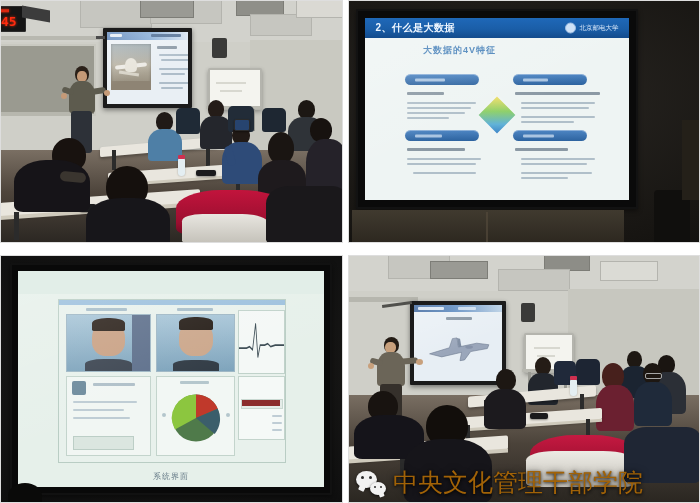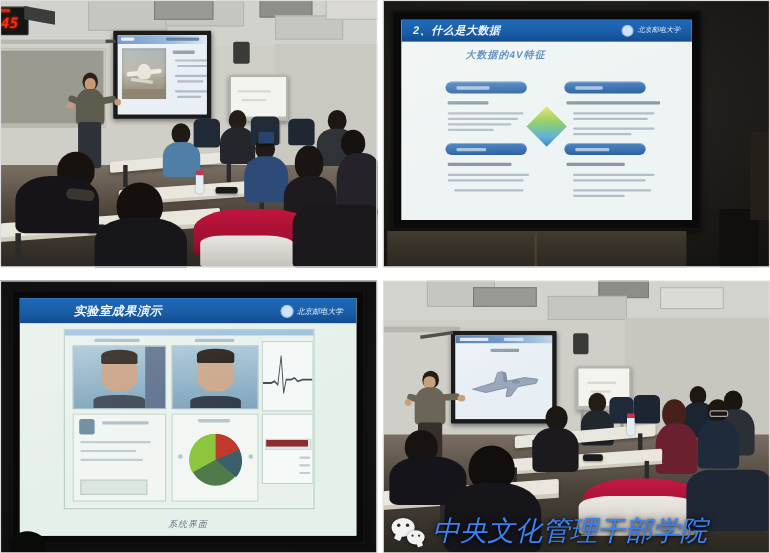--- a/index.html
+++ b/index.html
@@ -16,21 +16,21 @@
     grid-template-columns:343px 5px 352px;
     grid-template-rows:243px 12px 248px;
   }
   .cell{position:relative;overflow:hidden;}
   .cell-tl{grid-column:1;grid-row:1;}
   .cell-tr{grid-column:3;grid-row:1;}
   .cell-bl{grid-column:1;grid-row:3;}
   .cell-br{grid-column:3;grid-row:3;}
   .gap-v{grid-column:2;grid-row:1/4;background:#fff;}
   .gap-h{grid-column:1/4;grid-row:2;background:#fff;}
-  .photo{position:absolute;inset:0;overflow:hidden;font-style:italic;}
+  .photo{position:absolute;inset:0;overflow:hidden;}
 
   
   .ceiling{position:absolute;left:0;right:0;top:0;background:#cdcdc8;}
   .ceil-tile{position:absolute;background:#c6c6c0;border:1px solid #b4b4ae;}
   .ceil-vent{position:absolute;background:#9a9a94;border:1px solid #7d7d77;}
   .wall{position:absolute;left:0;right:0;background:#ccccc4;}
   .wall2{position:absolute;background:#c2c2ba;}
   .floorzone{position:absolute;left:0;right:0;bottom:0;background:#6c6258;}
 
   .scr-frame{position:absolute;background:#1b1b1b;border-radius:1px;
@@ -94,21 +94,21 @@
   .blackboard{position:absolute;background:#9a9a90;border:2px solid #c9c9c1;}
   .bb-rail{position:absolute;background:#b7b7ae;}
 
   .led{position:absolute;background:#151515;border:1px solid #2c2c2c;
        border-radius:1px;overflow:hidden;}
   .led-txt{position:absolute;color:#ff2b10;font-weight:bold;line-height:1;
            text-shadow:0 0 3px rgba(255,50,10,.9);font-family:"DejaVu Sans Mono",monospace;}
 
   
   .watermark{position:absolute;display:flex;align-items:center;gap:7px;
-     color:#3b82f6;text-shadow:0 1px 3px rgba(0,0,0,.85),0 0 7px rgba(0,0,0,.6);
+     color:#a16207;text-shadow:0 1px 3px rgba(0,0,0,.85),0 0 7px rgba(0,0,0,.6);
      font-size:25px;line-height:1;white-space:nowrap;
      font-family:"DejaVu Sans","Liberation Sans",sans-serif;}
   .wechat{position:relative;width:30px;height:25px;flex:none;}
   .wechat .bub-a{position:absolute;left:0;top:1px;width:21px;height:17px;
      border-radius:50%;background:#f2f2f2;box-shadow:0 1px 3px rgba(0,0,0,.7);}
   .wechat .bub-a:after{content:"";position:absolute;left:3px;bottom:-3px;
      width:6px;height:6px;background:#f2f2f2;transform:rotate(25deg);border-radius:1px;}
   .wechat .bub-b{position:absolute;right:0;bottom:0px;width:16px;height:13px;
      border-radius:50%;background:#f2f2f2;box-shadow:0 1px 3px rgba(0,0,0,.7);}
   .wechat .bub-b:after{content:"";position:absolute;right:2px;bottom:-2px;
@@ -343,27 +343,20 @@
   </div>
 
   <div class="cell cell-bl">
     <div class="photo" style="background:#0c0c0b;">
       <div style="position:absolute;inset:0;background:radial-gradient(110% 90% at 50% 45%,#1d1c1a 0%,#101010 70%,#070707 100%);"></div>
 
       <div class="scr-frame" style="left:10px;top:8px;width:318px;height:228px;background:#090909;border:2px solid #111;">
         <div class="scr-face" style="inset:6px;background:#dce9e3;">
           <div class="slide" style="background:#e2eee8;">
 
-            <div class="slide-head" style="height:23px;">
-              <span class="ttl" style="font-size:11px;left:16%;">实验室成果演示</span>
-              <span class="logo" style="font-size:7px;">
-                <span class="logo-badge" style="width:10px;height:10px;"></span>
-                <span>北京邮电大学</span>
-              </span>
-            </div>
 
             <div class="slide-body" style="top:23px;background:#e6f0ea;">
 
               <div style="position:absolute;left:13%;top:5px;width:74%;bottom:24px;background:#e8f1ec;border:1px solid #b9cdc4;">
                 <div style="position:absolute;left:0;right:0;top:0;height:5px;background:#9cc0dd;"></div>
 
                 <div style="position:absolute;left:3%;top:14px;width:37%;height:56px;background:linear-gradient(180deg,#a7c5d7 0%,#7da3bb 100%);overflow:hidden;border:1px solid #9db6c4;">
                   <div style="position:absolute;left:30%;top:12%;width:40%;height:62%;border-radius:45% 45% 40% 40%;background:#c9a184;"></div>
                   <div style="position:absolute;left:30%;top:6%;width:40%;height:22%;border-radius:45% 45% 10% 10%;background:#2b211a;"></div>
                   <div style="position:absolute;left:22%;bottom:0;width:56%;height:22%;border-radius:40% 40% 0 0;background:#3b4450;"></div>

